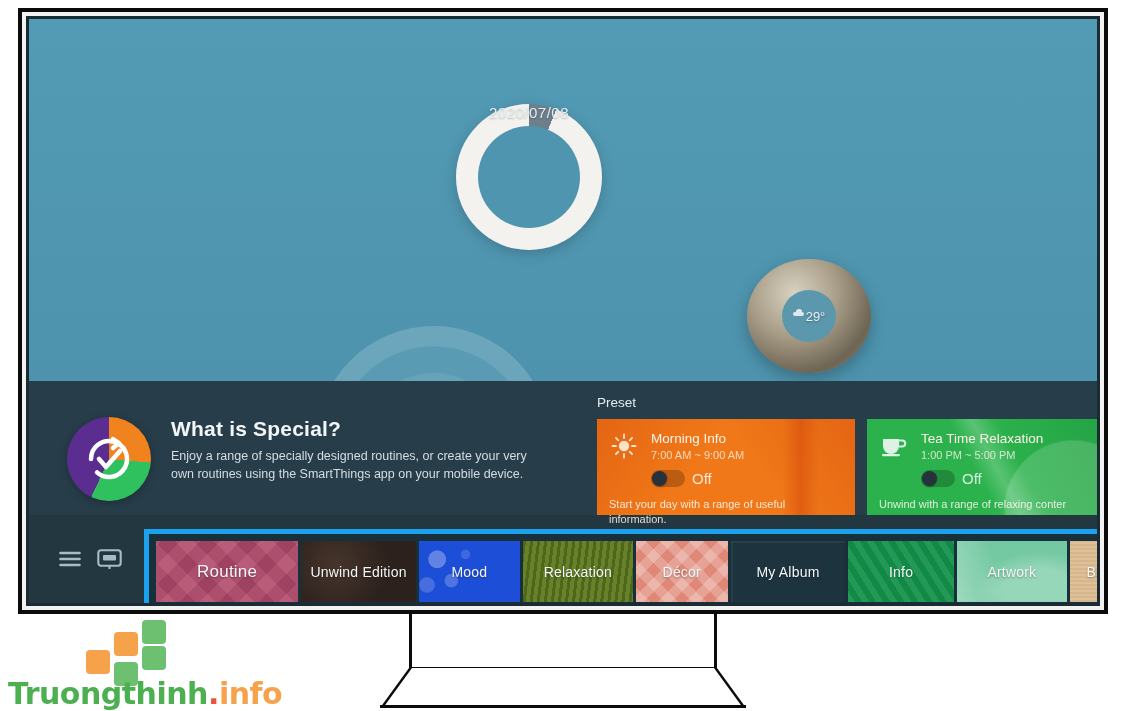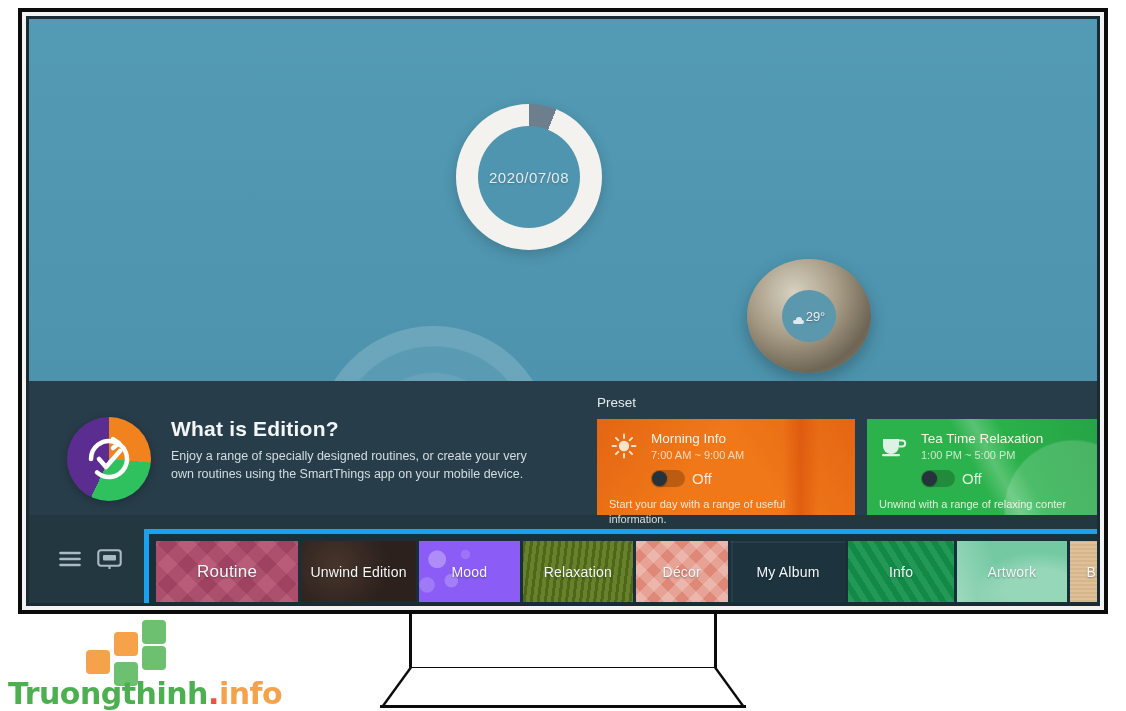--- a/index.html
+++ b/index.html
@@ -33,21 +33,21 @@
     position:absolute; inset:0;
     background: linear-gradient(180deg,#539ab4 0%, #4e94ae 55%, #4a8ea8 100%);
   }
 
   
   .date-ring {
     position:absolute; left:427px; top:85px;
     width:146px; height:146px; border-radius:50%;
     background: conic-gradient(from 0deg, #6d7f8c 0deg 22deg, #f3f2ee 22deg 360deg);
     box-shadow: 0 4px 14px rgba(0,0,0,.18);
-    display:flex; align-items:center; justify-content:center;
+    display:flex; align-items:flex-start; justify-content:center;
   }
   .date-ring::after{
     content:""; position:absolute; left:22px; top:22px;
     width:102px; height:102px; border-radius:50%;
     background:#4f95af;
   }
   .date-ring .date-txt{
     position:relative; z-index:2;
     color:#e7eef1; font-size:15px; letter-spacing:.5px;
     text-shadow:0 1px 2px rgba(0,0,0,.25);
@@ -60,21 +60,21 @@
     background: radial-gradient(circle at 38% 30%, #d8d2c2 0%, #a79c86 40%, #6e6554 72%, #8b8270 100%);
     box-shadow: 0 6px 16px rgba(0,0,0,.25);
     display:flex; align-items:center; justify-content:center;
   }
   .weather-ring::after{
     content:""; position:absolute; left:35px; top:31px;
     width:54px; height:52px; border-radius:50%;
     background:#5b97ad;
   }
   .weather-ring .w-inner{
-    position:relative; z-index:2; display:flex; align-items:flex-end; gap:2px;
+    position:relative; z-index:2; display:flex; align-items:flex-start; gap:2px;
     color:#e9f1f4; font-size:13px; text-shadow:0 1px 2px rgba(0,0,0,.3);
   }
   .cloud-mini{ width:11px; height:7px; position:relative; display:inline-block; }
   .cloud-mini::before{
     content:""; position:absolute; left:0; bottom:0; width:11px; height:4px;
     border-radius:3px; background:#dfe9ed;
   }
   .cloud-mini::after{
     content:""; position:absolute; left:3px; bottom:2px; width:6px; height:5px;
     border-radius:50%; background:#dfe9ed;
@@ -216,21 +216,21 @@
     content:""; position:absolute; inset:0;
     background:
       repeating-linear-gradient(45deg, rgba(255,255,255,.05) 0 14px, rgba(0,0,0,.05) 14px 28px),
       repeating-linear-gradient(-45deg, rgba(255,255,255,.05) 0 14px, rgba(0,0,0,.05) 14px 28px);
   }
   .t-special{ flex:1.25; background:#2c211d; }
   .t-special::before{
     content:""; position:absolute; inset:0;
     background: radial-gradient(circle at 30% 40%, rgba(120,90,70,.35) 0%, rgba(0,0,0,0) 60%);
   }
-  .t-mood{ flex:1.1; background:#8b5cf6; }
+  .t-mood{ flex:1.1; background:#1d4ed8; }
   .t-mood::before{
     content:""; position:absolute; inset:0;
     background:
       radial-gradient(circle at 18% 30%, rgba(255,255,255,.30) 0 9%, rgba(255,255,255,0) 10%),
       radial-gradient(circle at 32% 65%, rgba(255,255,255,.22) 0 8%, rgba(255,255,255,0) 9%),
       radial-gradient(circle at 8% 72%, rgba(255,255,255,.18) 0 7%, rgba(255,255,255,0) 8%),
       radial-gradient(circle at 46% 22%, rgba(255,255,255,.15) 0 6%, rgba(255,255,255,0) 7%);
   }
   .t-relax{ flex:1.2; background:#5d7a1e; }
   .t-relax::before{
@@ -329,21 +329,21 @@
 
           <div class="routine-info">
             <div class="pie-icon">
               <svg width="60" height="60" viewBox="0 0 60 60">
                 <path d="M12 30 a18 18 0 1 1 6 13.4" fill="none" stroke="#ffffff" stroke-width="4.5" stroke-linecap="round"></path>
                 <path d="M34 10 l6 4 -6 5" fill="none" stroke="#ffffff" stroke-width="4.5" stroke-linecap="round" stroke-linejoin="round"></path>
                 <path d="M20 30 l7 8 14 -16" fill="none" stroke="#ffffff" stroke-width="4.5" stroke-linecap="round" stroke-linejoin="round"></path>
               </svg>
             </div>
             <div class="routine-text">
-              <h2>What is Edition?</h2>
+              <h2>What is Special?</h2>
               <p>Enjoy a range of specially designed routines, or create your very own routines using the SmartThings app on your mobile device.</p>
             </div>
           </div>
 
           <div class="preset-label">Preset</div>
 
           <div class="preset-cards">
 
             <div class="preset-card card-orange">
               <div class="card-head">

